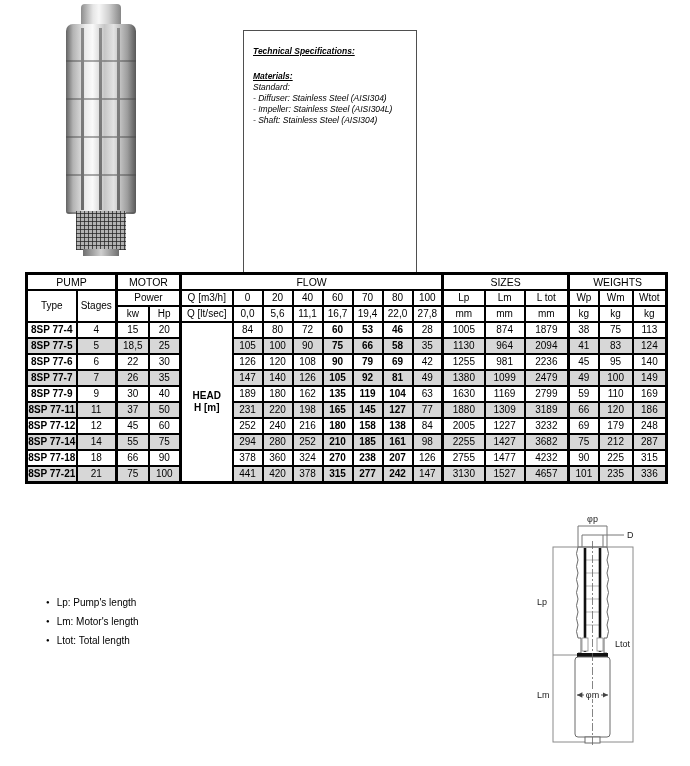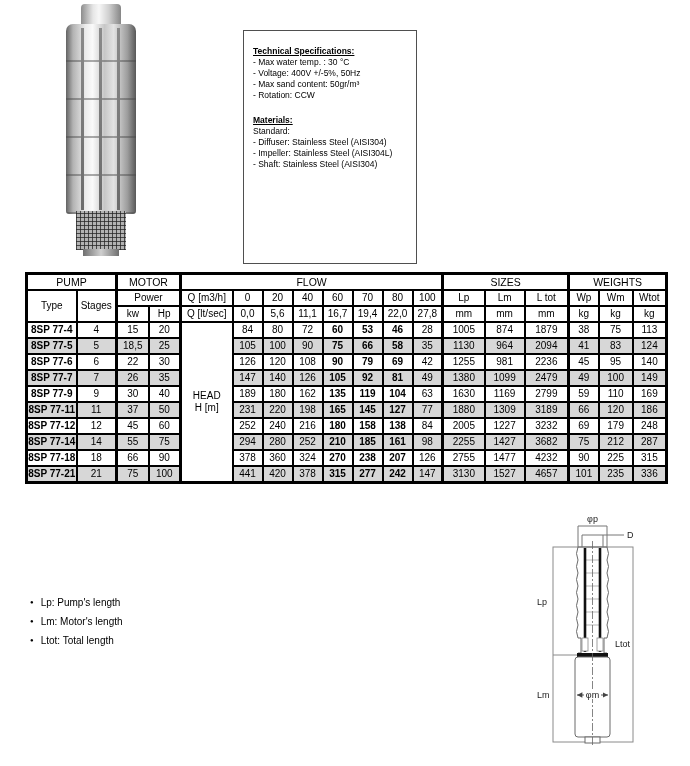--- a/index.html
+++ b/index.html
@@ -18,37 +18,37 @@
   .pp-stripe{position:absolute;top:24px;height:182px;width:3px;
           background:linear-gradient(180deg,#8a8a8a,#6b6b6b);}
   .pp-strainer{position:absolute;left:10px;top:207px;width:50px;height:39px;background-color:#b3b3b3;
           background-image:
             repeating-linear-gradient(0deg,rgba(35,35,35,.75) 0 1px,transparent 1px 4px),
             repeating-linear-gradient(90deg,rgba(35,35,35,.75) 0 1px,transparent 1px 4px);}
   .pp-foot{position:absolute;left:17px;top:245px;width:36px;height:7px;
           background:linear-gradient(90deg,#6f6f6f,#cfcfcf 50%,#6f6f6f);}
 
   
-  .spec-box{position:absolute;left:243px;top:30px;width:174px;height:234px;box-sizing:border-box;
-            border:1px solid #4f4f4f;padding:15px 6px 0 9px;font-size:8.5px;line-height:11px;}
+  .spec-box{position:absolute;left:243px;top:30px;width:174px;height:260px;box-sizing:border-box;
+            border:1px solid #4f4f4f;padding:15px 6px 0 9px;font-size:8.5px;line-height:11px;font-style:italic;}
   .spec-title{text-decoration:underline;font-weight:bold;}
   .spec-gap{height:14px;}
 
   
   table.main{position:absolute;left:25px;top:272px;width:640px;border-collapse:collapse;
              table-layout:fixed;font-size:10px;}
   table.main th,table.main td{border:2px solid #000;text-align:center;padding:0;height:14px;
              line-height:12px;white-space:nowrap;overflow:hidden;background:#fff;}
   table.main{border:3px solid #000;}
   table.main th{font-weight:normal;}
   .sec{font-size:10.5px;}
   .sep-l{border-left:3px solid #000 !important;}
   td.type-cell{text-align:left;padding-left:3px;font-weight:bold;}
   tr.shaded td{background:#d7d7d7;}
-  td.head-cell{background:#fff;font-weight:normal;vertical-align:middle;line-height:13px;margin-left:18px;}
+  td.head-cell{background:#fff;font-weight:bold;vertical-align:middle;line-height:13px;margin-left:18px;}
   td.bold{font-weight:bold;}
 
   
   .note{position:absolute;font-size:10px;}
   .note ul{list-style:none;margin:0;padding:0;}
   .note li{margin:0 0 8px 0;line-height:10px;}
   .note li::before{content:"●";font-size:6px;vertical-align:2px;margin-right:7px;}
   .note.bold-note li{font-weight:bold;}
 
   
@@ -65,26 +65,20 @@
     <div class="pp-body"></div>
     <div class="pp-stripe" style="left:15px;"></div>
     <div class="pp-stripe" style="left:33px;"></div>
     <div class="pp-stripe" style="left:51px;"></div>
     <div class="pp-strainer"></div>
     <div class="pp-foot"></div>
   </div>
 
   <div class="spec-box">
     <div class="spec-title">Technical Specifications:</div>
-    <div>
-        <div>- Max water temp. : 30 °C</div>
-        <div>- Voltage: 400V +/-5%, 50Hz</div>
-        <div>- Max sand content: 50gr/m³</div>
-        <div>- Rotation: CCW</div>
-      </div>
     <div class="spec-gap"></div>
     <div class="spec-title">Materials:</div>
     <div>
         <div>Standard:</div>
         <div>- Diffuser: Stainless Steel (AISI304)</div>
         <div>- Impeller: Stainless Steel (AISI304L)</div>
         <div>- Shaft: Stainless Steel (AISI304)</div>
       </div>
   </div>
 
@@ -346,21 +340,21 @@
           <td class="sep-l">3130</td>
           <td>1527</td>
           <td>4657</td>
           <td class="sep-l">101</td>
           <td>235</td>
           <td>336</td>
         </tr>
       </tbody>
   </table>
 
-  <div class="note" style="left:30px;top:597px;">
+  <div class="note" style="left:46px;top:597px;">
       <ul>
         <li>Lp: Pump's length</li>
         <li>Lm: Motor's length</li>
         <li>Ltot: Total length</li>
       </ul>
     </div>
 
   <div class="dim-diagram">
     <svg width="162" height="271" viewBox="0 0 162 271">
       <defs>

